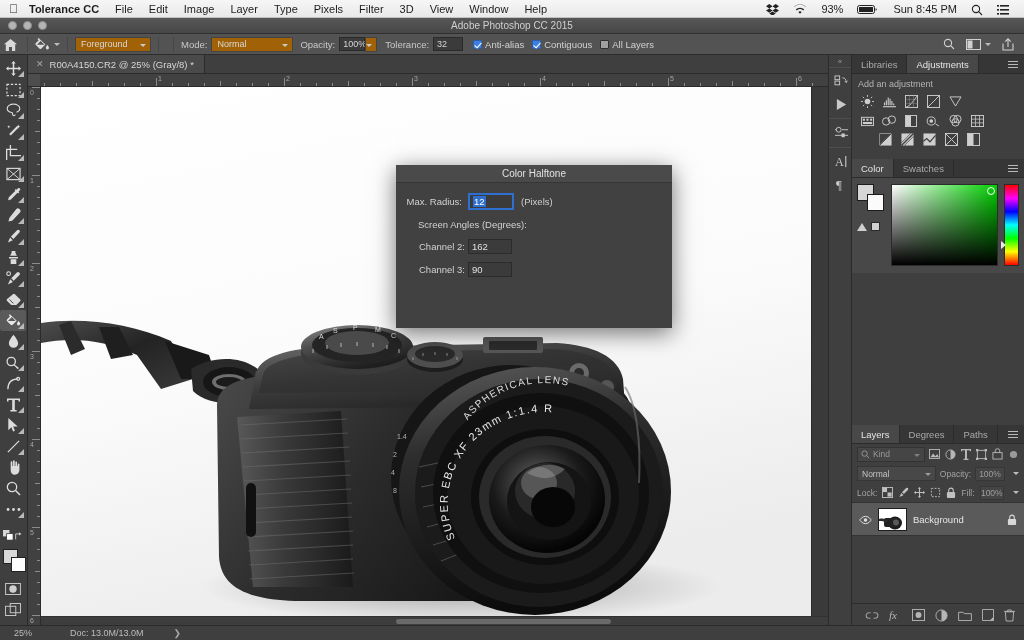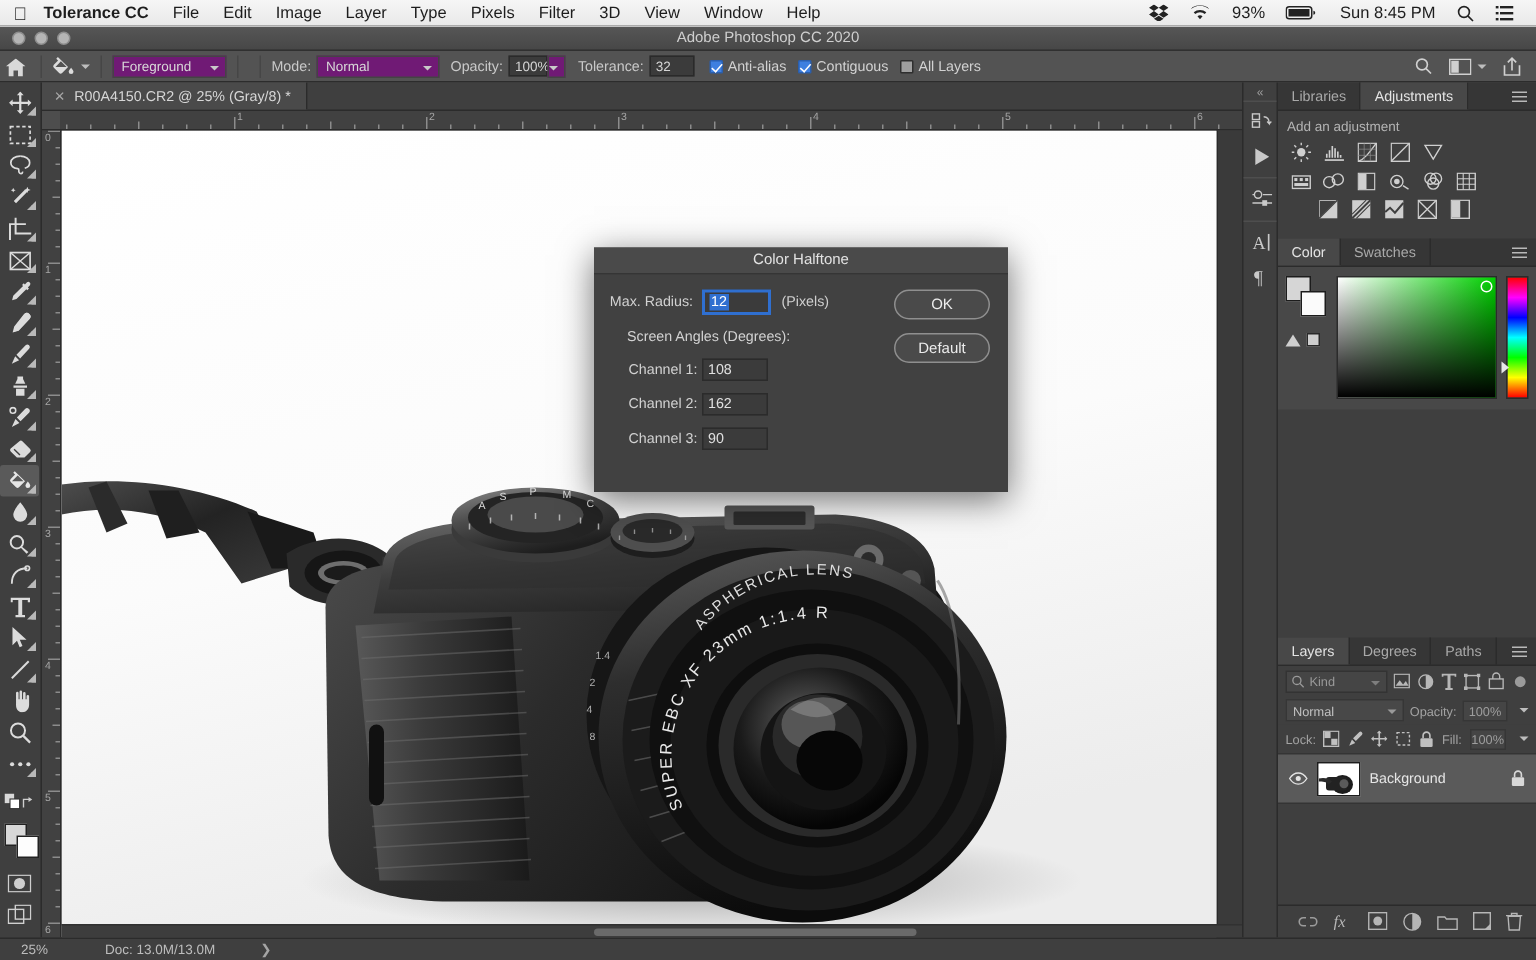--- a/index.html
+++ b/index.html
@@ -50,21 +50,21 @@
   }
   .optbar .seg { display: flex; align-items: center; height: 100%; }
   .vsep { width: 1px; height: 15px; background: #464646; margin: 0 7px; }
   .o-lbl { color: #c9c9c9; margin-right: 4px; white-space: nowrap; }
   .o-field {
     background: #3b3b3b; border: 1px solid #2a2a2a; color: #d4d4d4;
     height: 14px; line-height: 12px; font-size: 9px; padding: 0 3px;
     display: inline-flex; align-items: center;
   }
   .o-select {
-    background: #701a75; border: 1px solid #444; color: #d8d8d8;
+    background: #a16207; border: 1px solid #444; color: #d8d8d8;
     height: 15px; padding: 0 13px 0 5px; font-size: 9px;
     display: inline-flex; align-items: center; position: relative;
   }
   .o-select::after {
     content: ""; position: absolute; right: 4px; top: 6px;
     border-left: 3px solid transparent; border-right: 3px solid transparent;
     border-top: 3px solid #c9c9c9;
   }
   .caret-sm { width: 0; height: 0; border-left: 3px solid transparent; border-right: 3px solid transparent; border-top: 3px solid #bdbdbd; margin-left: 4px; }
   .chk { display: inline-flex; align-items: center; margin-right: 8px; }
@@ -334,21 +334,21 @@
       </span>
     </span>
   </div>
 
   <div class="wintitle">
     <div class="lights">
       <span class="light"></span>
       <span class="light"></span>
       <span class="light"></span>
     </div>
-    <div class="txt">Adobe Photoshop CC 2020</div>
+    <div class="txt">Adobe Photoshop CC 2015</div>
   </div>
 
   <div class="optbar">
     <span class="home-ic">
       <svg class="icn" width="13" height="12" viewBox="0 0 13 12">
           <path fill="#d9d9d9" d="M6.5 0 0 5.2h1.8V12h3.2V8h3v4h3.2V5.2H13z"></path>
         </svg>
     </span>
     <span class="vsep"></span>
     <span class="seg">
@@ -1239,32 +1239,24 @@
       <div class="mrow">
         <span class="mlabel">Max. Radius:</span>
         <span class="minput focus">
           <span class="selt">12</span>
         </span>
         <span class="munit">(Pixels)</span>
       </div>
       <div class="msub">Screen Angles (Degrees):</div>
       <div class="mchannels">
         <div class="mrow">
-          <span class="mlabel">Channel 1:</span>
-          <span class="minput">108</span>
-        </div>
-        <div class="mrow">
           <span class="mlabel">Channel 2:</span>
           <span class="minput">162</span>
         </div>
         <div class="mrow">
           <span class="mlabel">Channel 3:</span>
           <span class="minput">90</span>
         </div>
       </div>
-      <div class="mbtns">
-        <div class="mbtn">OK</div>
-        <div class="mbtn">Default</div>
-      </div>
     </div>
   </div>
 
 </div>
 
 </body></html>

